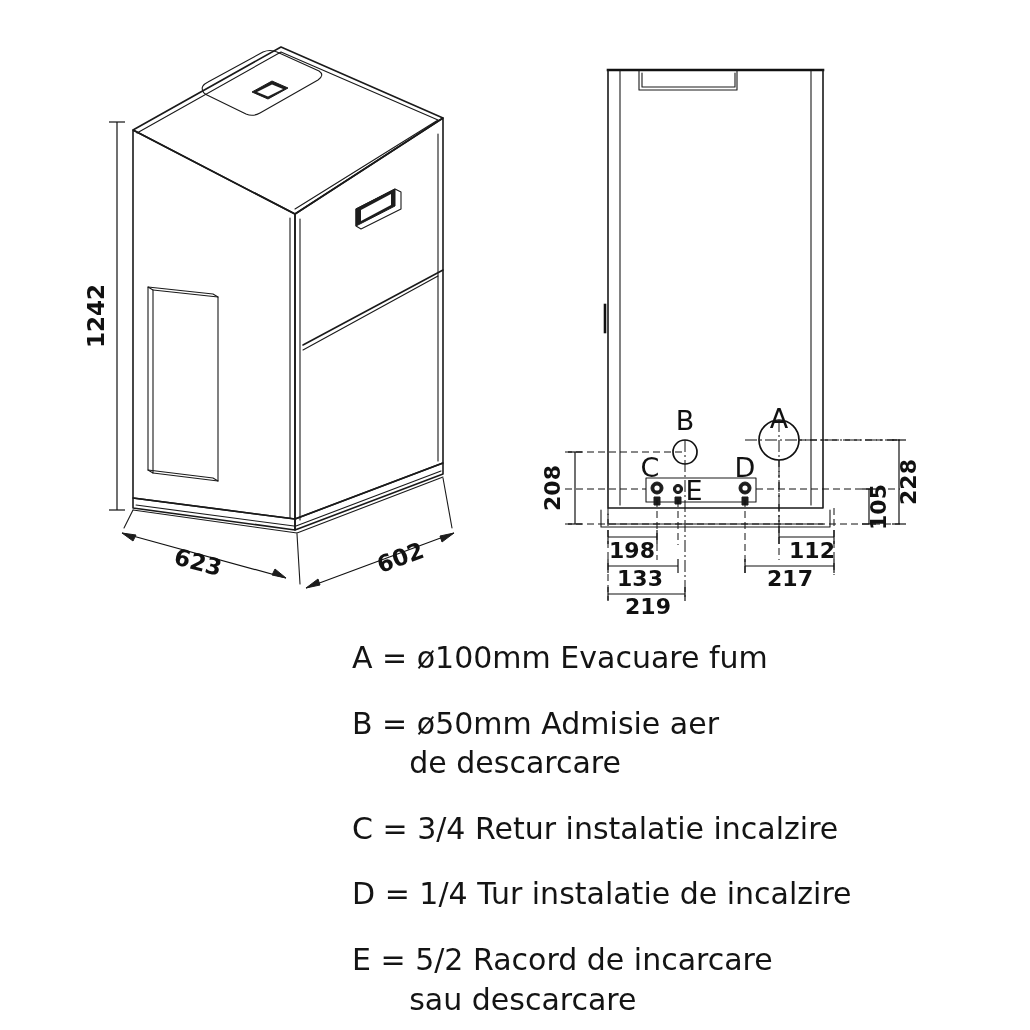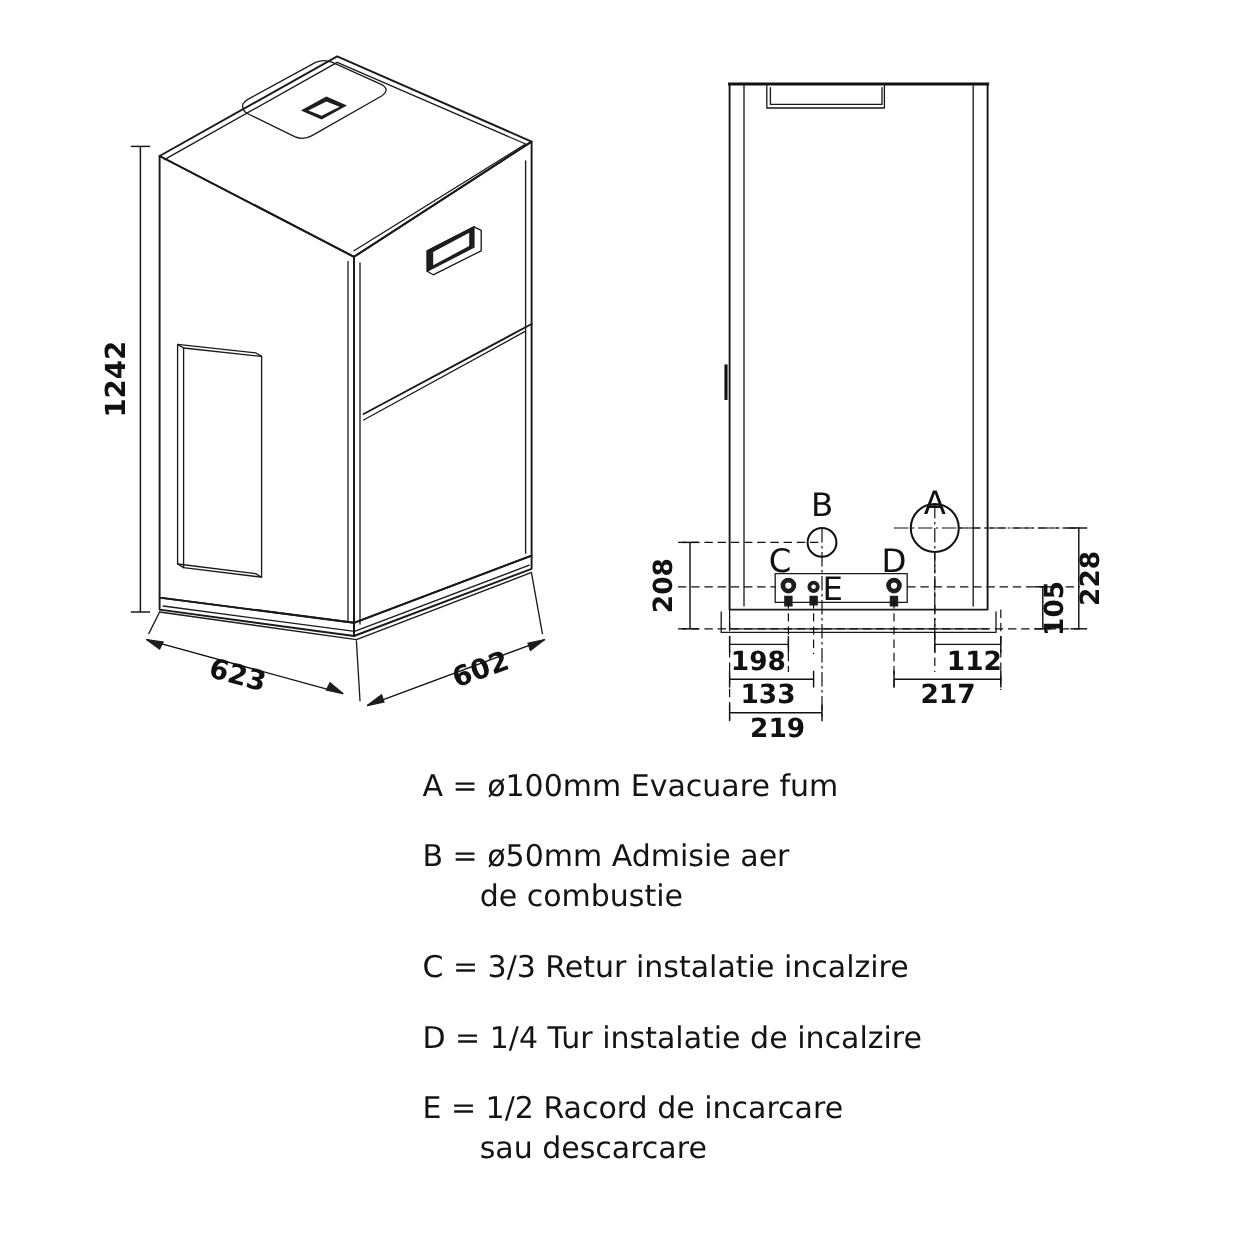--- a/index.html
+++ b/index.html
@@ -33,21 +33,21 @@
   .calltext{
     font-family:"DejaVu Sans", sans-serif;
     font-size:27px;fill:#111;font-weight:400;
   }
   #legend{
     position:absolute;left:352px;top:638px;width:620px;
   }
   .leg-row{margin-bottom:26px;}
   .leg-txt{
     font-family:"DejaVu Sans", sans-serif;
-    font-size:25px;color:#141414;line-height:1.32;
+    font-size:30px;color:#141414;line-height:1.32;
     white-space:pre-wrap;
   }
 </style>
 </head>
 <body>
 
 <div id="sheet">
 
   <svg id="drawing" viewBox="0 0 1030 1030">
 
@@ -243,27 +243,27 @@
       <text class="calltext" x="694" y="500" text-anchor="middle">E</text>
     </g>
   </svg>
 
   <div id="legend">
     <div class="leg-row">
       <div class="leg-txt">A = ø100mm Evacuare fum</div>
     </div>
     <div class="leg-row">
       <div class="leg-txt">B = ø50mm Admisie aer
-      de combustie</div>
-    </div>
-    <div class="leg-row">
-      <div class="leg-txt">C = 3/3 Retur instalatie incalzire</div>
+      de descarcare</div>
+    </div>
+    <div class="leg-row">
+      <div class="leg-txt">C = 3/4 Retur instalatie incalzire</div>
     </div>
     <div class="leg-row">
       <div class="leg-txt">D = 1/4 Tur instalatie de incalzire</div>
     </div>
     <div class="leg-row">
-      <div class="leg-txt">E = 1/2 Racord de incarcare
+      <div class="leg-txt">E = 5/2 Racord de incarcare
       sau descarcare</div>
     </div>
   </div>
 
 </div>
 
 </body></html>

